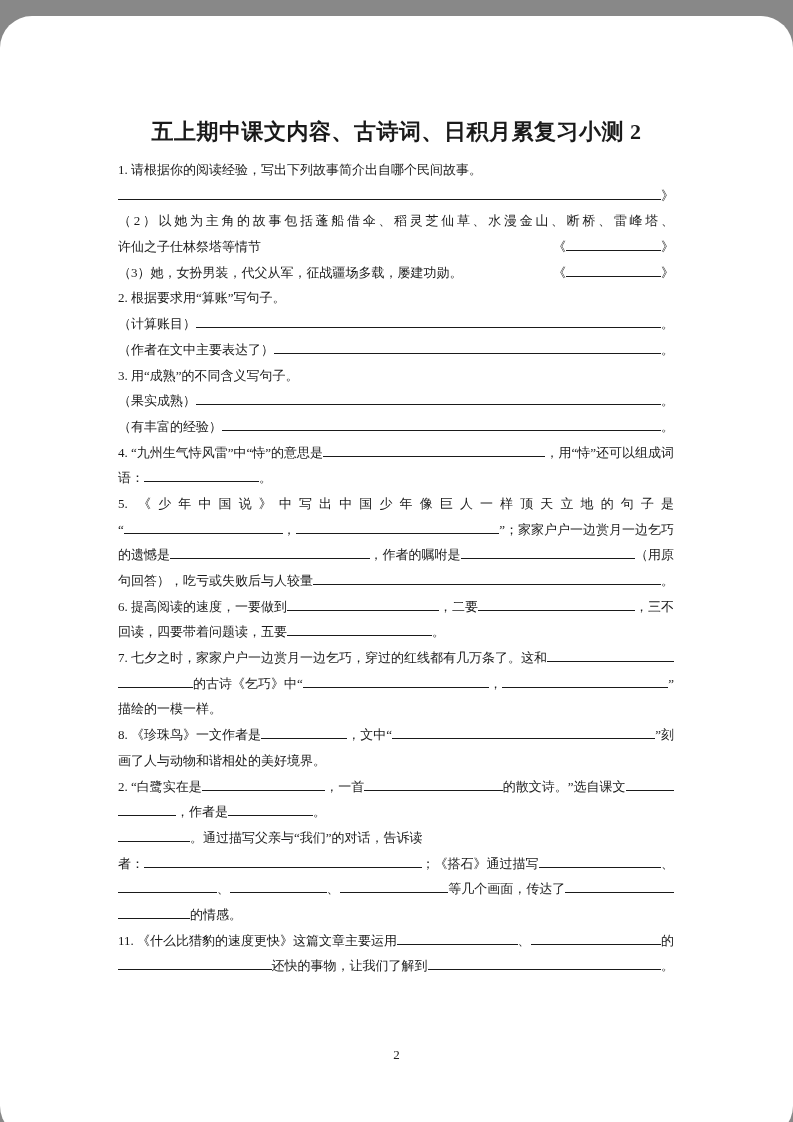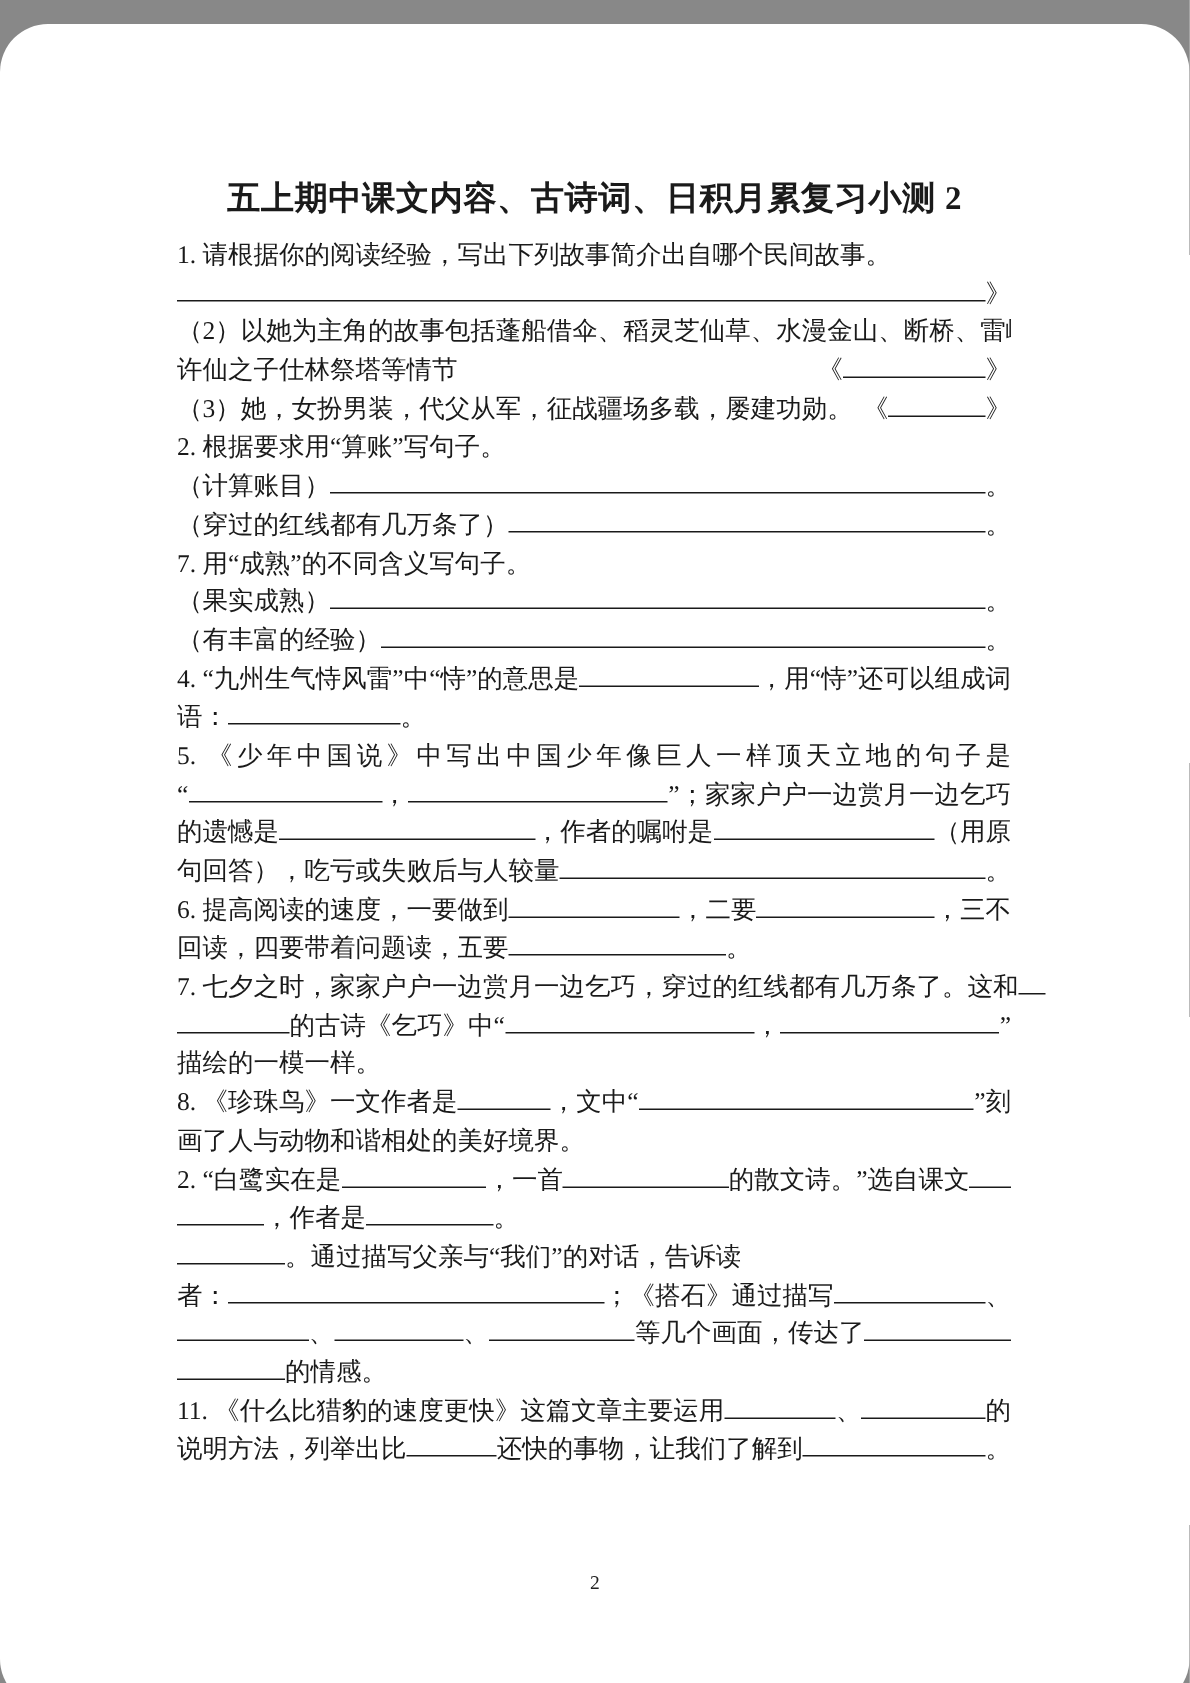--- a/index.html
+++ b/index.html
@@ -23,21 +23,21 @@
     font-size: 22px;
     font-weight: bold;
     letter-spacing: 0.5px;
     white-space: nowrap;
   }
   .doc-body {
     position: absolute;
     left: 118px;
     top: 141px;
     width: 556px;
-    font-size: 17px;
+    font-size: 13px;
   }
   .line {
     display: flex;
     align-items: baseline;
     height: 25.7px;
     white-space: nowrap;
   }
   .line > span { line-height: 25.7px; }
   .line .txt { flex: 0 0 auto; white-space: pre; }
   .line .blank {
@@ -96,26 +96,26 @@
       </div>
       <div class="line">
         <span class="txt">2. 根据要求用“算账”写句子。</span>
       </div>
       <div class="line">
         <span class="txt">（计算账目）</span>
         <span class="blank" style="flex: 1 1 420px;"></span>
         <span class="txt">。</span>
       </div>
       <div class="line">
-        <span class="txt">（穿过的红线都有几万条了）</span>
+        <span class="txt">（作者在文中主要表达了）</span>
         <span class="blank" style="flex: 1 1 300px;"></span>
         <span class="txt">。</span>
       </div>
       <div class="line">
-        <span class="txt">7. 用“成熟”的不同含义写句子。</span>
+        <span class="txt">3. 用“成熟”的不同含义写句子。</span>
       </div>
       <div class="line">
         <span class="txt">（果实成熟）</span>
         <span class="blank" style="flex: 1 1 420px;"></span>
         <span class="txt">。</span>
       </div>
       <div class="line">
         <span class="txt">（有丰富的经验）</span>
         <span class="blank" style="flex: 1 1 395px;"></span>
         <span class="txt">。</span>
@@ -226,21 +226,20 @@
         <span class="txt">的情感。</span>
       </div>
       <div class="line">
         <span class="txt">11. 《什么比猎豹的速度更快》这篇文章主要运用</span>
         <span class="blank" style="flex: 1 1 92px;"></span>
         <span class="txt">、</span>
         <span class="blank" style="flex: 1 1 102px;"></span>
         <span class="txt">的</span>
       </div>
       <div class="line">
-        <span class="txt">说明方法，列举出比</span>
         <span class="blank" style="flex: 1 1 78px;"></span>
         <span class="txt">还快的事物，让我们了解到</span>
         <span class="blank" style="flex: 1 1 158px;"></span>
         <span class="txt">。</span>
       </div>
     </div>
 
   <div class="page-number">2</div>
 </div>
 

